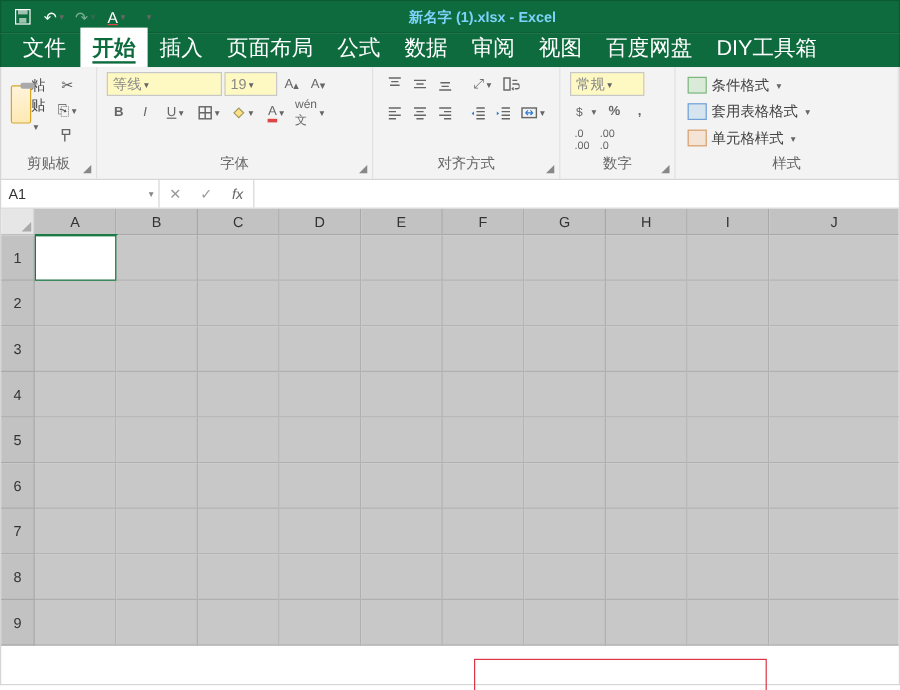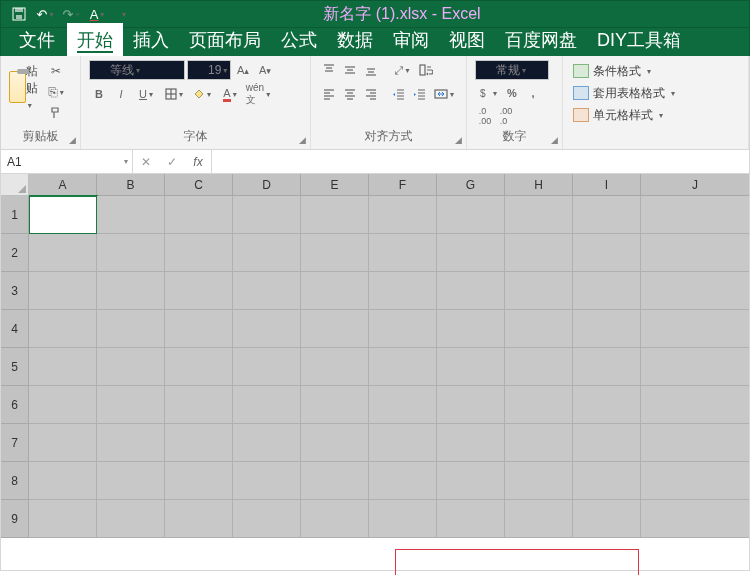--- a/index.html
+++ b/index.html
@@ -3,27 +3,27 @@
 <meta charset="utf-8">
 <style>
 * { margin: 0; padding: 0; box-sizing: border-box; font-family: "Microsoft YaHei", "Segoe UI", sans-serif; }
 body { width: 750px; height: 575px; background: #fff; font-size: 12px; overflow: hidden; position: relative; }
 
 
 .titlebar { height: 28px; background: #0d6b3d; border: 1px solid #0a5a32; color: #fff; display: flex; align-items: center; }
 .qat { display: flex; align-items: center; padding-left: 6px; gap: 2px; }
 .qat-btn { width: 24px; height: 22px; display: flex; align-items: center; justify-content: center; color: #fff; font-size: 13px; }
 .qat-btn.dis { opacity: 0.45; }
-.title-text { flex: 1; text-align: center; font-size: 16px; margin-left: -80px; color: #f0abfc; }
+.title-text { flex: 1; text-align: center; font-size: 12px; margin-left: -80px; color: #7dd3fc; font-weight: bold; }
 
 
 .tabstrip { height: 28px; background: #0d6b3d; border-left: 1px solid #0a5a32; border-right: 1px solid #0a5a32; display: flex; align-items: flex-end; padding-left: 8px; }
 .tab { padding: 5px 10px 4px; color: #fff; font-size: 18px; cursor: default; }
 .tab.file { margin-right: 2px; }
-.tab.active { background: #fff; color: #0d6b3d; font-weight: 400; }
+.tab.active { background: #fff; color: #0d6b3d; font-weight: 700; }
 .tab.active span { border-bottom: 2px solid #0d6b3d; padding-bottom: 1px; }
 
 
 .ribbon { height: 94px; background: #f3f3f3; border: 1px solid #d6d6d6; display: flex; border-top: none; }
 .rgroup { border-right: 1px solid #e1e1e1; padding: 4px 8px 2px; display: flex; flex-direction: column; justify-content: space-between; }
 .rgroup-body { display: flex; gap: 3px; align-items: flex-start; }
 .rgroup-label { text-align: center; font-size: 12px; color: #666; padding-bottom: 2px; position: relative; }
 .rgroup-label .launcher { position: absolute; right: -4px; bottom: 2px; font-size: 9px; color: #888; }
 
 
@@ -31,33 +31,33 @@
 .paste-icon { width: 28px; height: 32px; background: linear-gradient(#fff4db,#ffe9b3); border: 1px solid #daa520; border-radius: 2px; position: relative; margin-top: 2px; }
 .paste-icon::before { content: ""; position: absolute; top: -3px; left: 7px; width: 12px; height: 5px; background: #aaa; border-radius: 2px; }
 .paste-text { margin-top: 3px; color: #444; font-size: 12px; }
 .drop-arrow { font-size: 8px; color: #666; margin-left: 2px; }
 .mini-col { display: flex; flex-direction: column; gap: 3px; padding-top: 2px; }
 .mini-btn { width: 20px; height: 18px; display: flex; align-items: center; justify-content: center; font-size: 12px; color: #555; }
 
 
 .font-body { flex-direction: column; gap: 4px; align-items: stretch; }
 .font-row { display: flex; gap: 2px; align-items: center; }
-.combo { background: #0f172a; border: 1px solid #c8c8c8; height: 20px; display: flex; align-items: center; padding: 0 20px; font-size: 12px; color: #888; justify-content: flex-start; }
+.combo { background: #fef9c3; border: 1px solid #c8c8c8; height: 20px; display: flex; align-items: center; padding: 0 4px; font-size: 12px; color: #888; justify-content: flex-start; }
 .combo.font { width: 96px; }
 .combo.size { width: 44px; }
 .tiny-btn { width: 20px; height: 20px; display: flex; align-items: center; justify-content: center; font-size: 11px; color: #666; border: 1px solid transparent; }
 .tiny-btn.wide { width: 26px; }
 
 
 .align-body { flex-direction: column; gap: 4px; }
 .align-row { display: flex; gap: 1px; }
 
 
 .num-body { flex-direction: column; gap: 3px; }
-.num-combo { width: 74px; }
+.num-combo { width: 62px; }
 .num-row { display: flex; gap: 1px; }
 
 
 .style-item { display: flex; align-items: center; gap: 4px; font-size: 12px; color: #444; height: 20px; padding: 0 2px; }
 .style-icon { width: 16px; height: 14px; display: inline-block; border: 1px solid #7fb77f; background: #d9ead9; }
 .style-col { display: flex; flex-direction: column; gap: 2px; padding-top: 1px; }
 
 
 .fbar { height: 24px; border: 1px solid #d6d6d6; border-top: none; display: flex; align-items: stretch; }
 .nbox { width: 132px; border-right: 1px solid #d6d6d6; display: flex; align-items: center; padding-left: 6px; font-size: 12px; color: #333; justify-content: space-between; padding-right: 4px; }
@@ -330,20 +330,21 @@
             <span>套用表格格式</span>
             <span class="drop-arrow">▾</span>
           </div>
         <div class="style-item">
             <span class="style-icon" style="background:#f5e4d6;border-color:#d6a06f;"></span>
             <span>单元格样式</span>
             <span class="drop-arrow">▾</span>
           </div>
       </div>
     </div>
+    <div class="rgroup-label"><span>样式</span></div>
   </div>
 </div>
 
 <div class="fbar">
   <div class="nbox">
       <span>A1</span>
       <span class="drop-arrow">▾</span>
     </div>
   <div class="fx-btns">
     <div class="fx-btn">✕</div>

